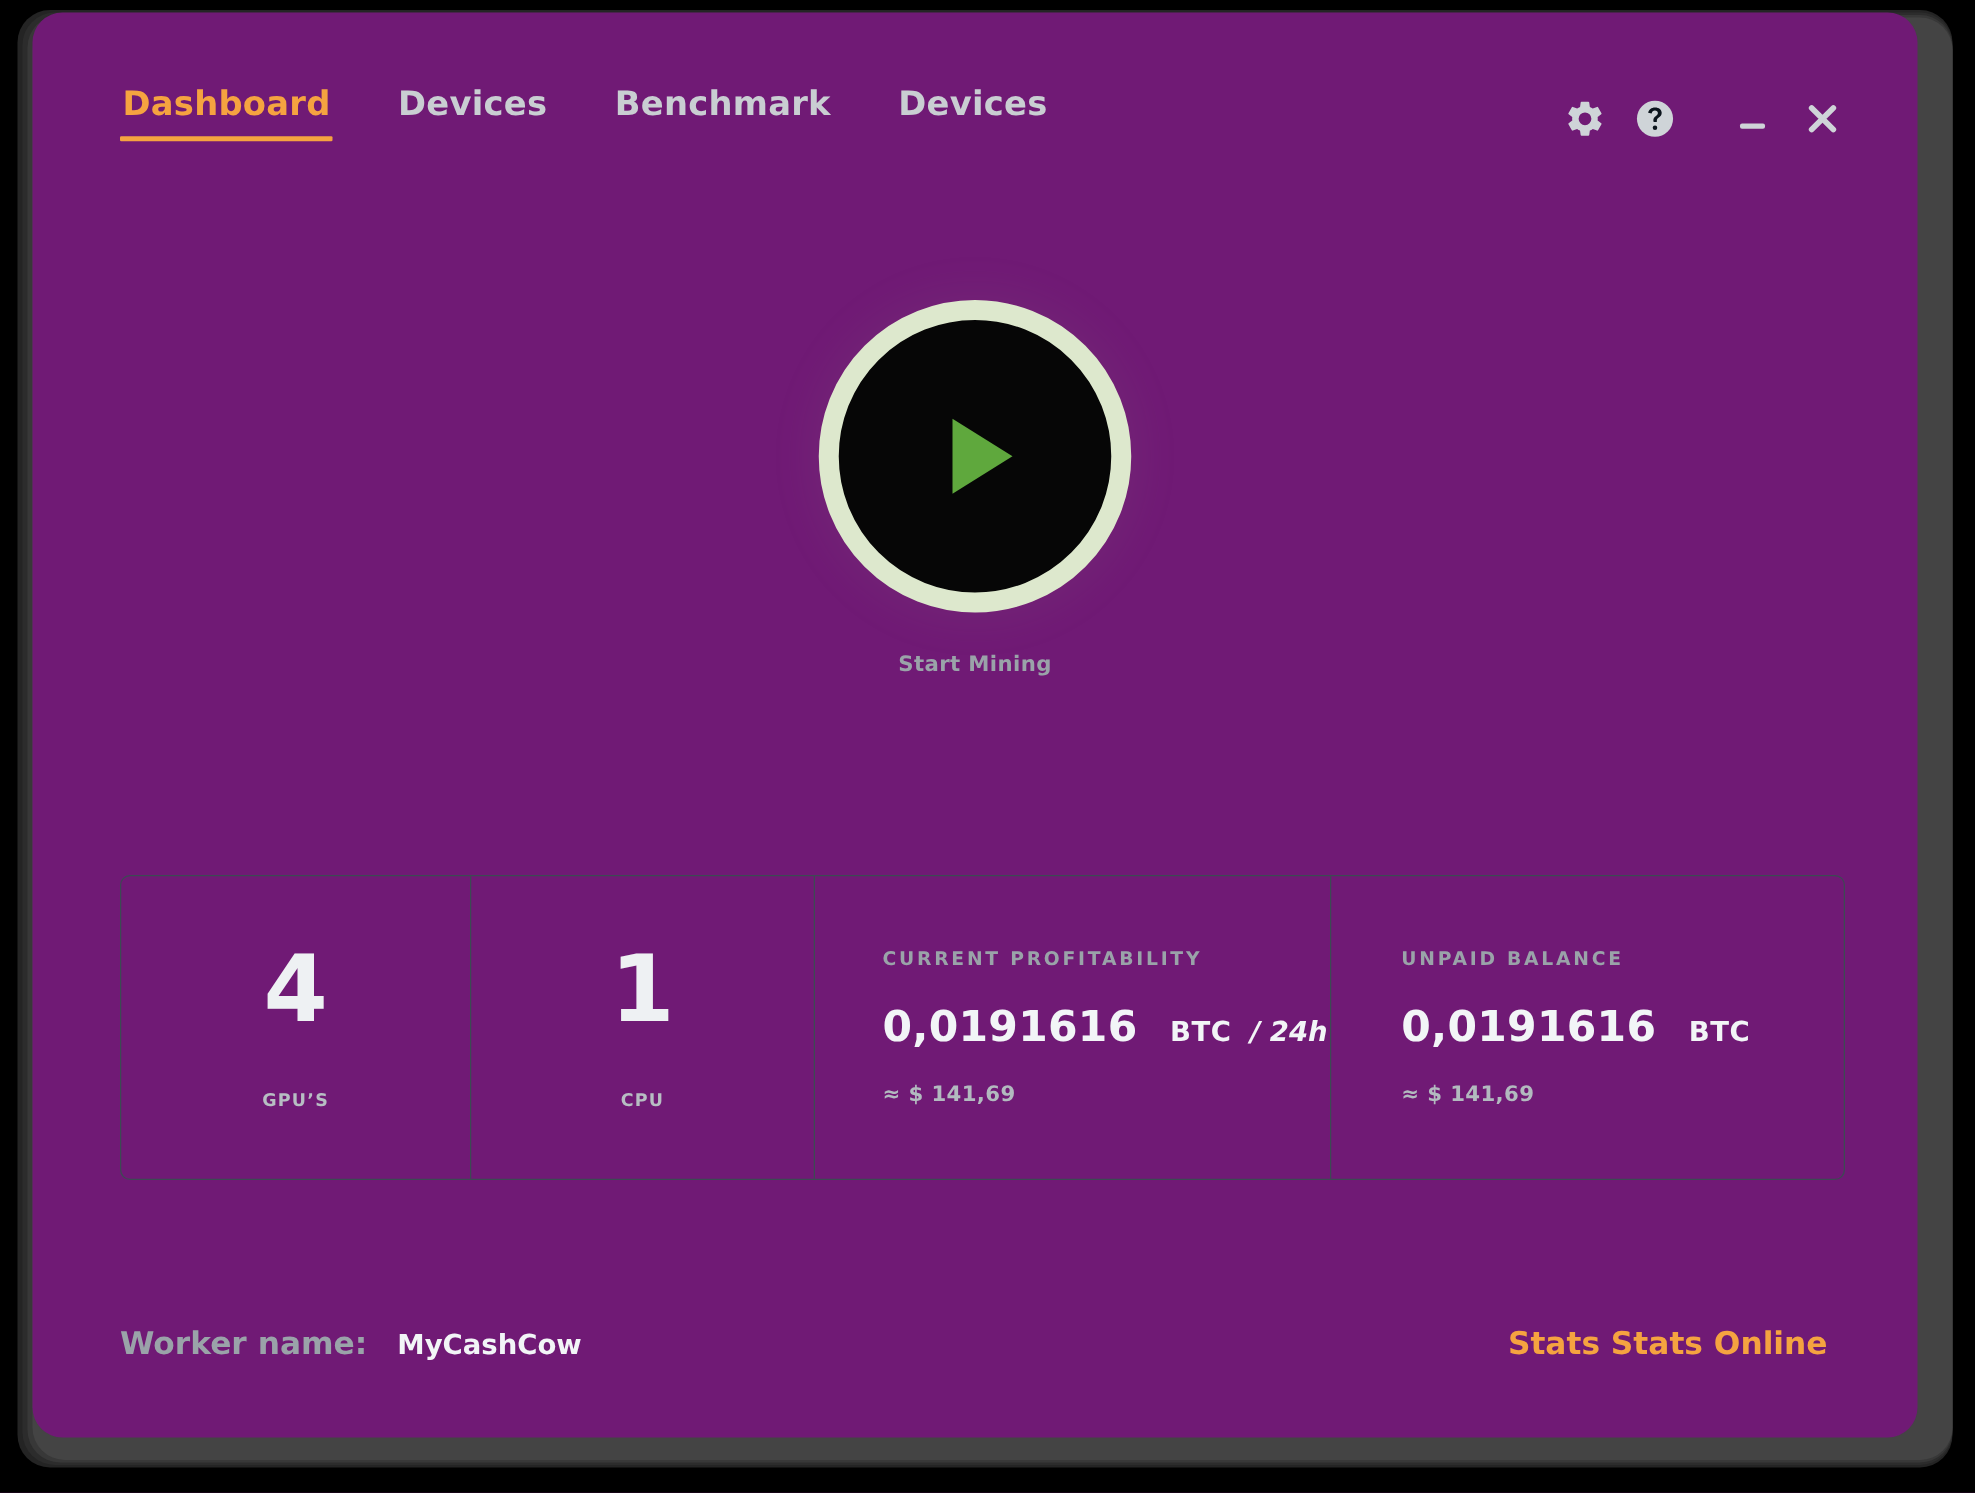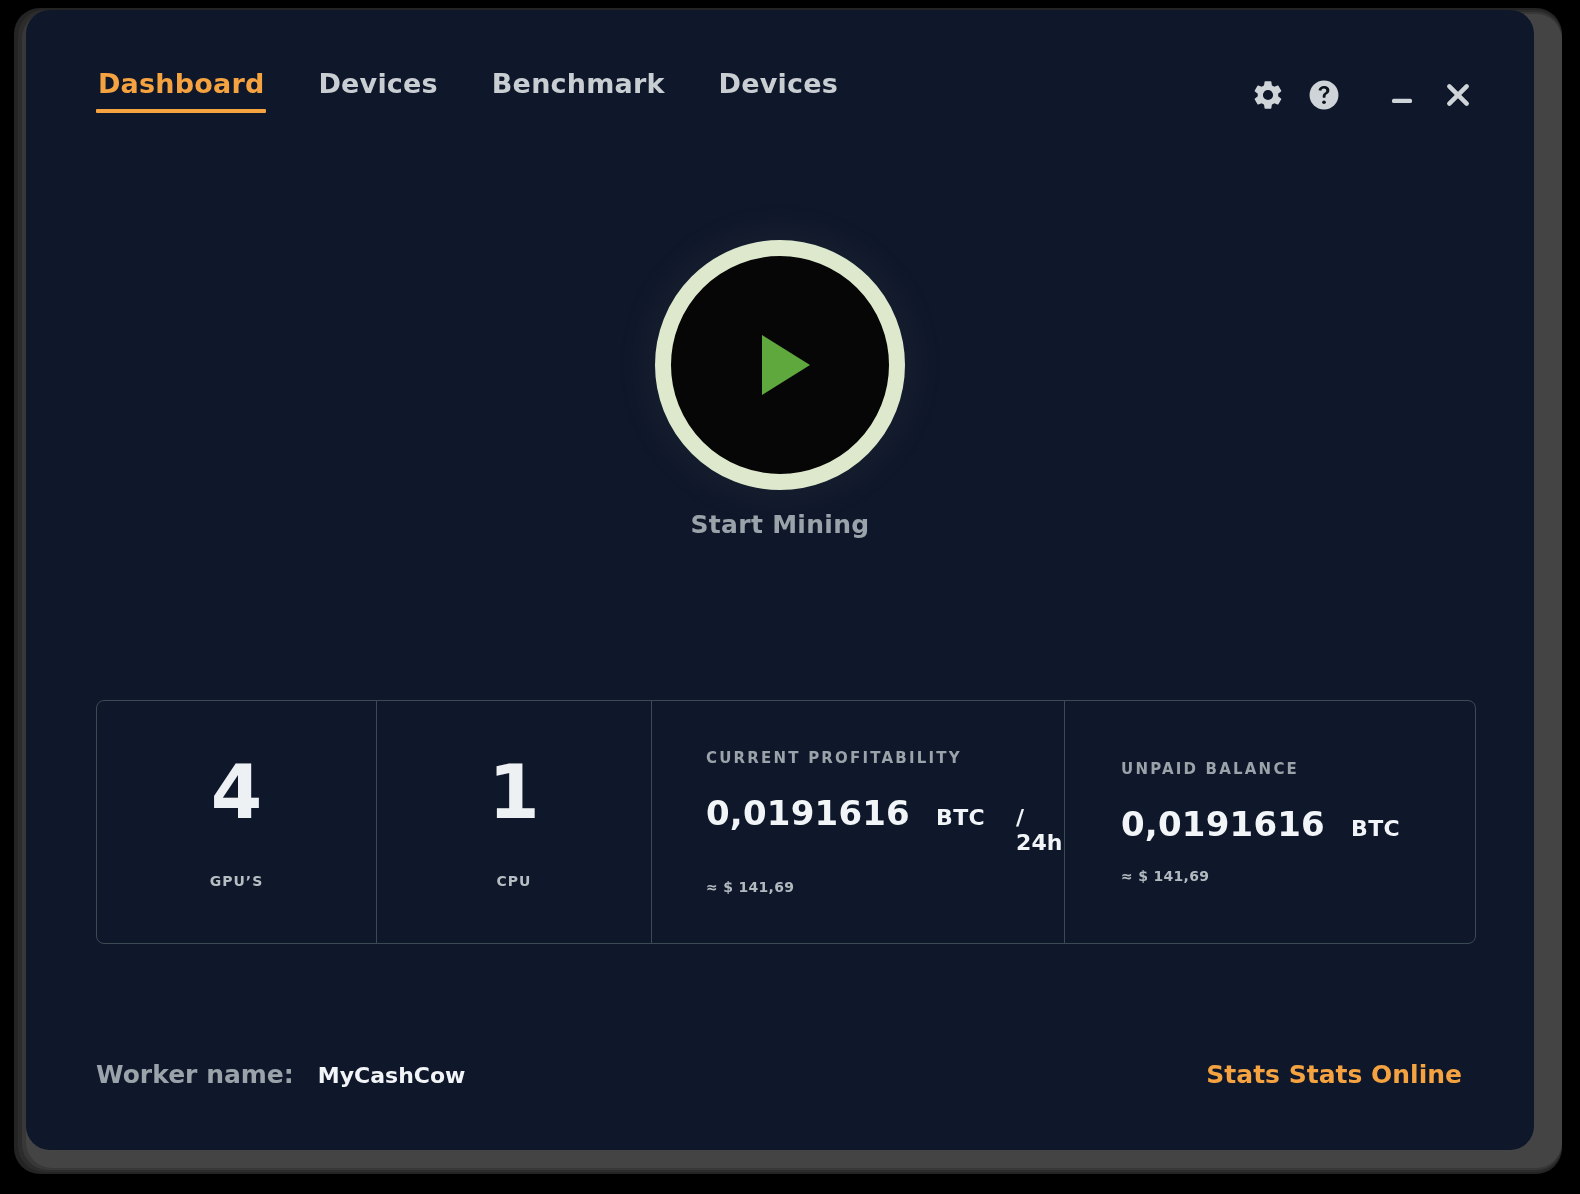--- a/index.html
+++ b/index.html
@@ -31,21 +31,21 @@
   .shadow-l2 { left: 18px; top: 10px; width: 1544px; height: 1162px; background:#2c2c2c; }
   .shadow-l3 { left: 22px; top: 12px; width: 1540px; height: 1158px; background:#383838; }
   .shadow-l4 { left: 26px; top: 14px; width: 1536px; height: 1154px; background:#444444; }
 
   .window {
     position: absolute;
     left: 26px;
     top: 10px;
     width: 1508px;
     height: 1140px;
-    background: #0f172a;
+    background: #701a75;
     border-radius: 24px;
     overflow: hidden;
   }
 
   
   .navbar {
     position: absolute;
     left: 0; top: 0;
     width: 100%;
     height: 130px;
@@ -121,22 +121,22 @@
     box-shadow: 0 0 36px 10px rgba(160,190,140,0.055);
   }
   .play-tri {
     width: 0; height: 0;
     margin-left: 12px;
     border-left: 48px solid #5fa83d;
     border-top: 30px solid transparent;
     border-bottom: 30px solid transparent;
   }
   .start-label {
-    margin-top: 20px;
-    font-size: 25px;
+    margin-top: 32px;
+    font-size: 17px;
     font-weight: 700;
     color: #9aa3a9;
     letter-spacing: 0.3px;
   }
 
   
   .stats-panel {
     position: absolute;
     left: 70px;
     top: 690px;
@@ -203,24 +203,24 @@
     font-size: 22px;
     font-weight: 700;
     color: #f2f5f7;
     margin-left: 11px;
     letter-spacing: 0.4px;
   }
   .metric-per {
     font-size: 22px;
     font-weight: 700;
     color: #f2f5f7;
-    margin-left: 16px;
+    font-style: italic;
   }
   .metric-approx {
-    font-size: 14px;
+    font-size: 17px;
     font-weight: 700;
     color: #b2babf;
     letter-spacing: 0.3px;
   }
 
   
   .footer {
     position: absolute;
     left: 0;
     bottom: 50px;

